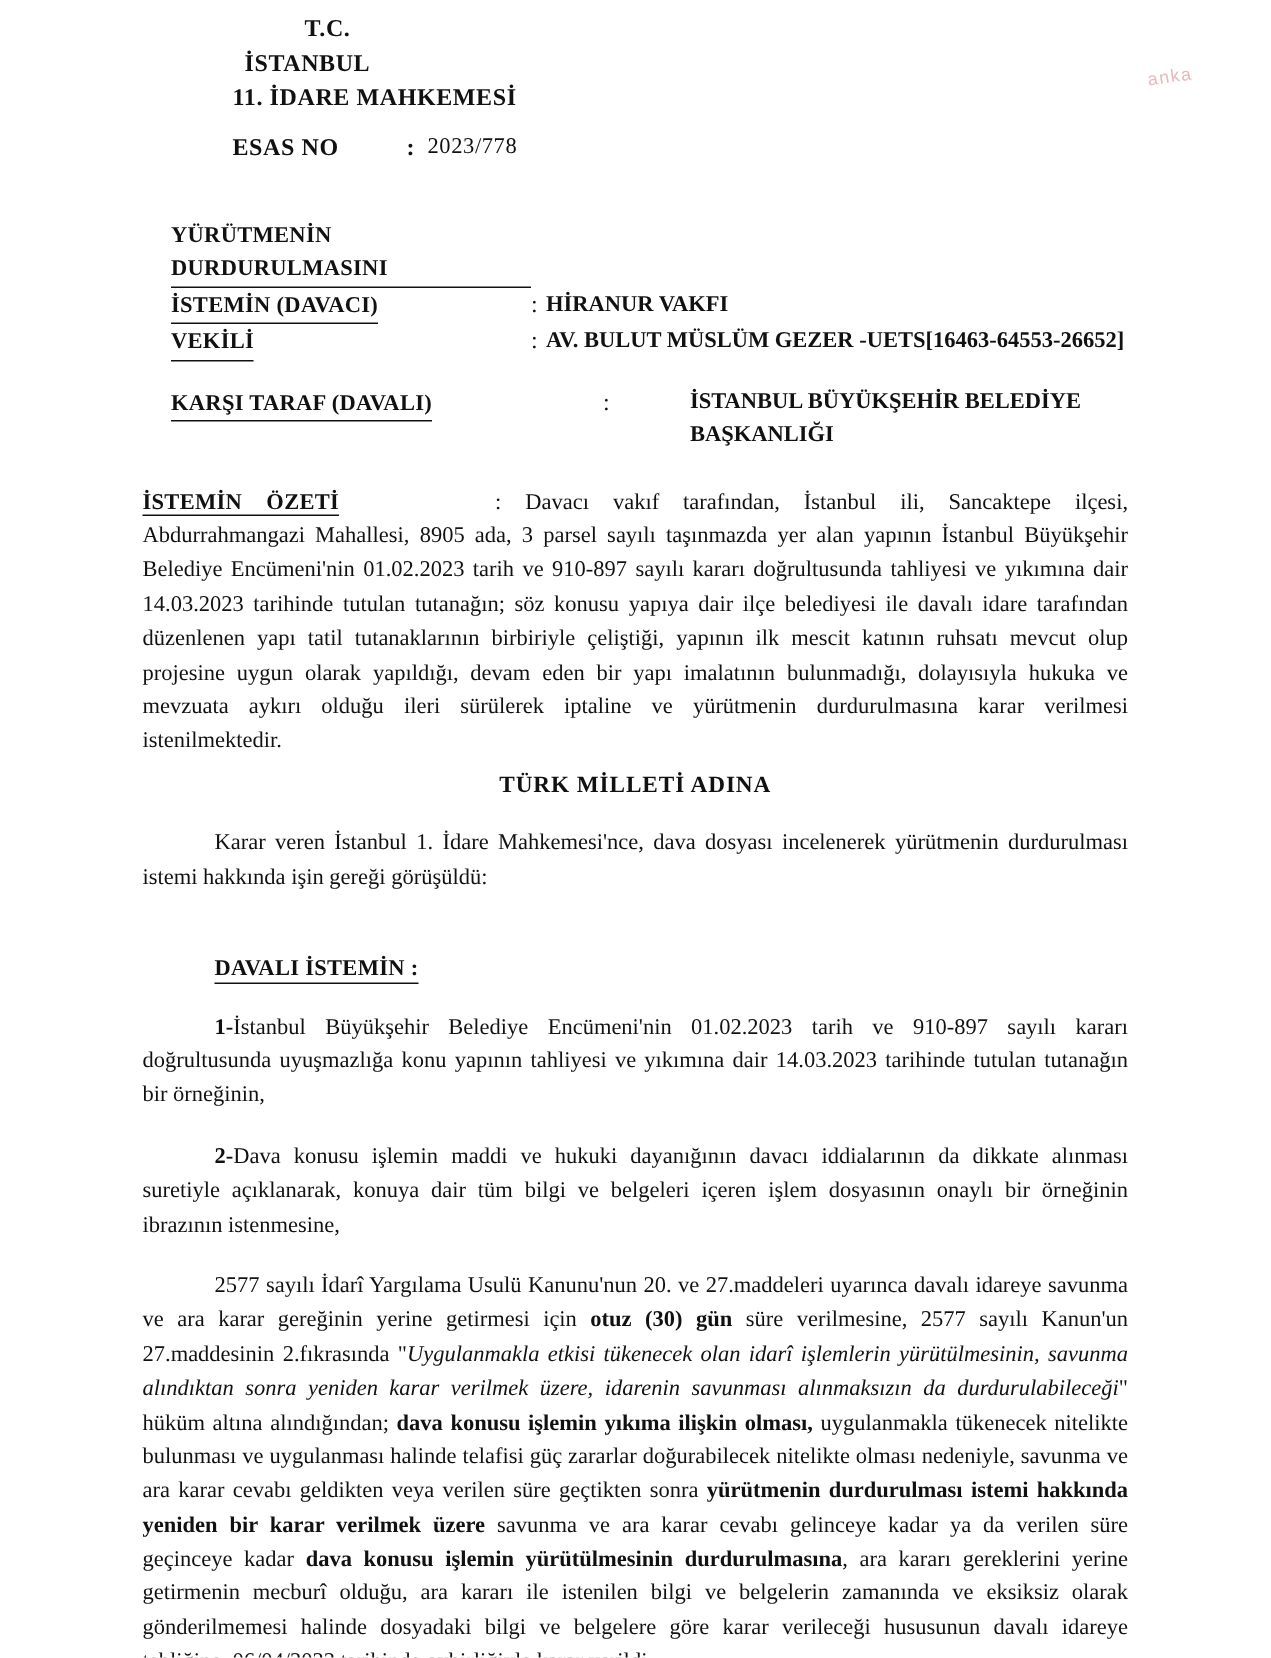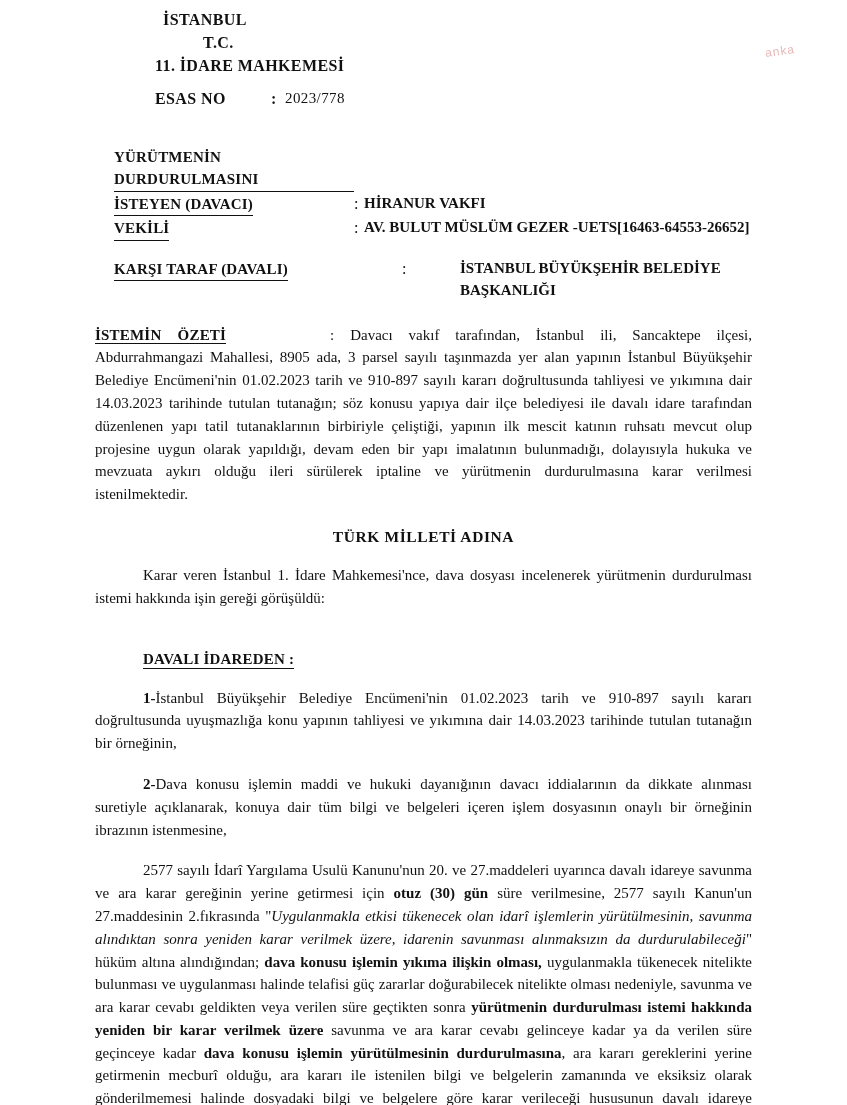--- a/index.html
+++ b/index.html
@@ -107,21 +107,21 @@
     line-height: 1.52;
     text-align: justify;
   }
   .ozet .body { margin-top: 0; }
 
   .turkmillet {
     text-align: center;
     font-weight: bold;
     font-size: 15.5px;
     letter-spacing: 0.6px;
-    margin-top: 22px;
+    margin-top: 9px;
   }
 
   .para {
     font-size: 15px;
     line-height: 1.52;
     text-align: justify;
     margin-top: 18px;
   }
   .para.indent { text-indent: 48px; }
 
@@ -141,40 +141,40 @@
 </style>
 </head>
 <body>
 
 <div class="page">
 
   <div class="watermark">anka</div>
 
   
   <div class="hdr">
+    <div class="line tc">T.C.</div>
     <div class="line city">İSTANBUL</div>
-    <div class="line tc">T.C.</div>
     <div class="line">11. İDARE MAHKEMESİ</div>
     <div class="esas">
       <span class="lbl">ESAS NO</span>
       <span class="lbl" style="width:14px">:</span>
       <span class="val">2023/778</span>
     </div>
   </div>
 
   
   <div class="parties">
     <div class="prow">
       <div class="lblwrap">
         <span class="lbl ul">YÜRÜTMENİN DURDURULMASINI</span>
       </div>
     </div>
     <div class="prow">
       <div class="lblwrap">
-        <span class="lbl ul">İSTEYEN (DAVACI)</span>
+        <span class="lbl ul">İSTEMİN (DAVACI)</span>
       </div>
       <span class="colon">:</span>
       <span class="val">HİRANUR VAKFI</span>
     </div>
     <div class="prow">
       <div class="lblwrap">
         <span class="lbl ul">VEKİLİ</span>
       </div>
       <span class="colon">:</span>
       <span class="val">AV. BULUT MÜSLÜM GEZER  -UETS[16463-64553-26652]</span>
@@ -195,21 +195,21 @@
       <span style="display:inline-block;width:88px"></span><span>:</span>
       <span>Davacı vakıf tarafından, İstanbul ili, Sancaktepe ilçesi, Abdurrahmangazi</span>
       <span>Mahallesi, 8905 ada, 3 parsel sayılı taşınmazda yer alan yapının İstanbul Büyükşehir Belediye Encümeni'nin 01.02.2023 tarih ve 910-897 sayılı kararı doğrultusunda tahliyesi ve yıkımına dair 14.03.2023 tarihinde tutulan tutanağın; söz konusu yapıya dair ilçe belediyesi ile davalı idare tarafından düzenlenen yapı tatil tutanaklarının birbiriyle çeliştiği, yapının ilk mescit katının ruhsatı mevcut olup projesine uygun olarak yapıldığı, devam eden bir yapı imalatının bulunmadığı, dolayısıyla hukuka ve mevzuata aykırı olduğu ileri sürülerek iptaline ve yürütmenin durdurulmasına karar verilmesi istenilmektedir.</span>
     </p>
   </div>
 
   <div class="turkmillet">TÜRK MİLLETİ ADINA</div>
 
   <p class="para indent">Karar veren İstanbul 1. İdare Mahkemesi'nce, dava dosyası incelenerek yürütmenin durdurulması istemi hakkında işin gereği görüşüldü:</p>
 
-  <div class="davali-idare">DAVALI İDAREDEN :</div>
+  <div class="davali-idare">DAVALI İSTEMİN :</div>
 
   <p class="para indent">
     <span class="num">1-</span><span>İstanbul Büyükşehir Belediye Encümeni'nin 01.02.2023 tarih ve 910-897 sayılı kararı doğrultusunda uyuşmazlığa konu yapının tahliyesi ve yıkımına dair 14.03.2023 tarihinde tutulan tutanağın bir örneğinin,</span>
   </p>
 
   <p class="para indent">
     <span class="num">2-</span><span>Dava konusu işlemin maddi ve hukuki dayanığının davacı iddialarının da dikkate alınması suretiyle açıklanarak, konuya dair tüm bilgi ve belgeleri içeren işlem dosyasının onaylı bir örneğinin ibrazının istenmesine,</span>
   </p>
 
   <p class="para indent">

